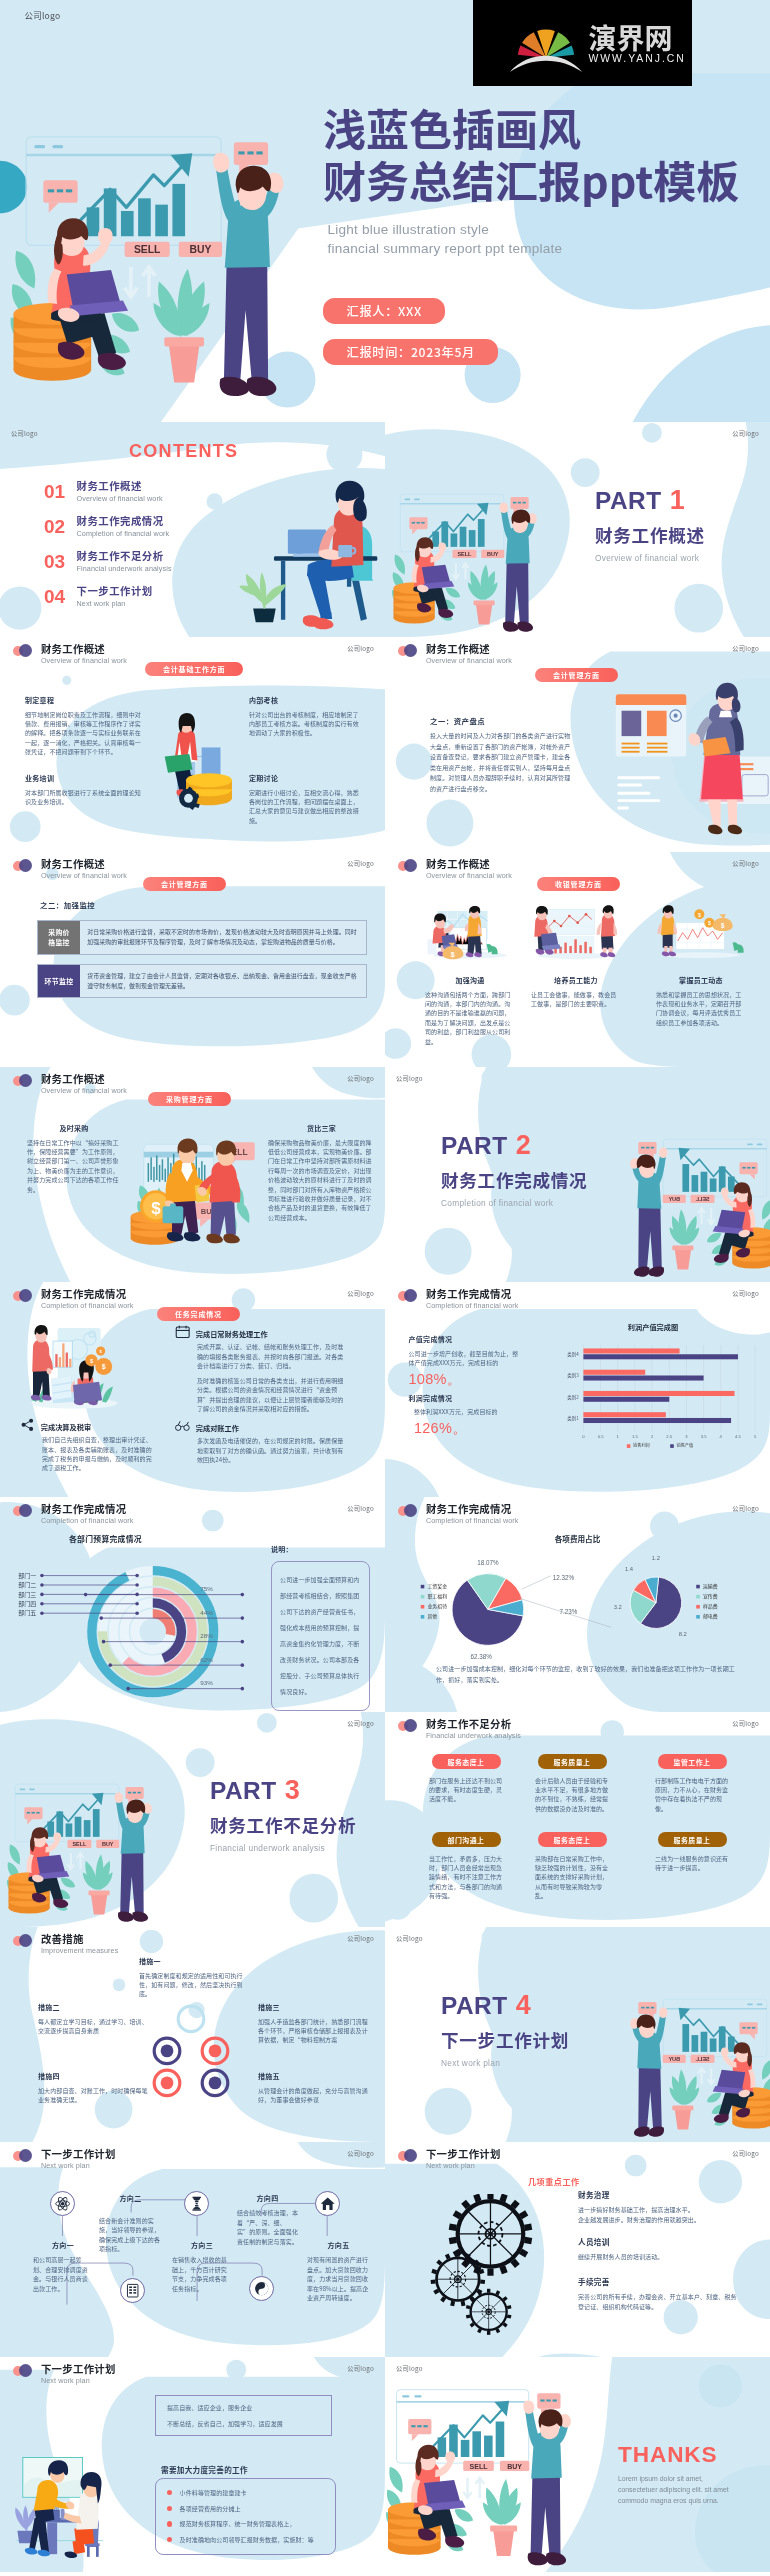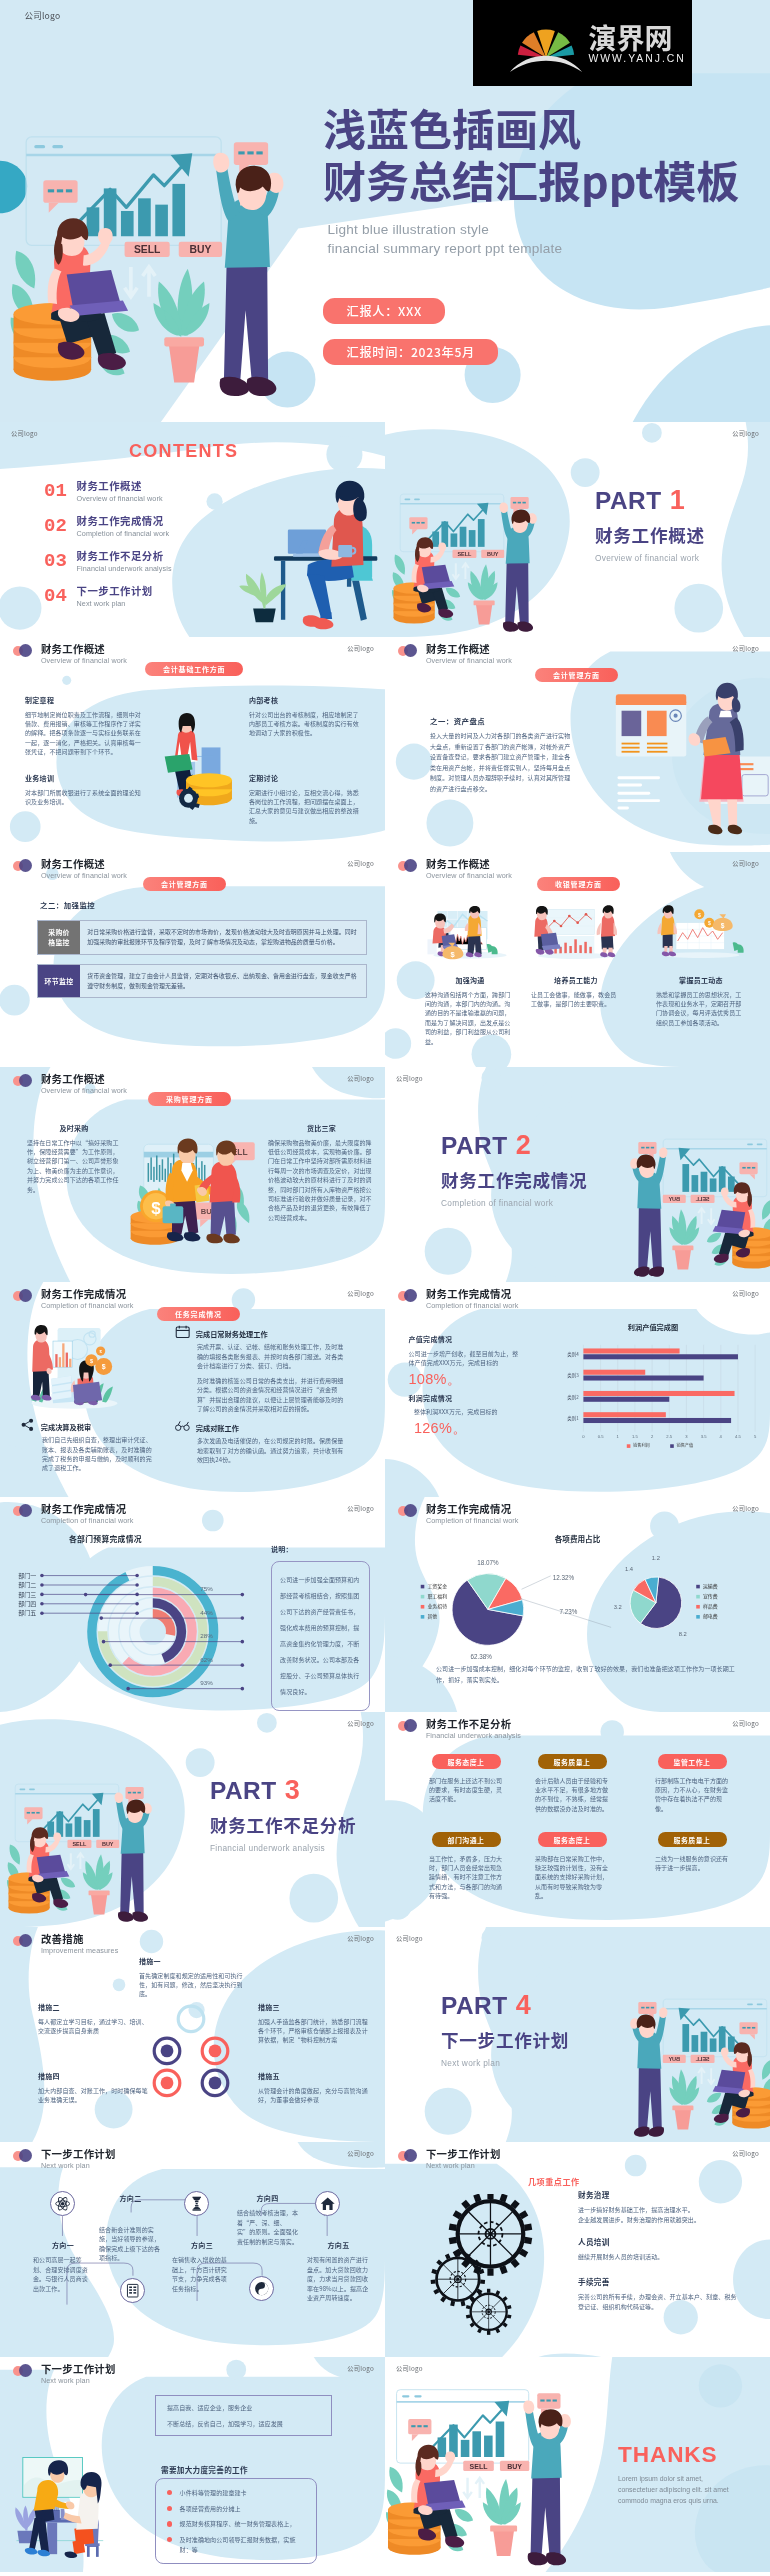--- a/index.html
+++ b/index.html
@@ -15,21 +15,21 @@
 .logo-tl{position:absolute;left:11px;top:7.2px;font-size:6.3px;color:#6b6f74;letter-spacing:0.2px;}
 .pill{position:absolute;border-radius:8.1px;color:#fff;font-size:7px;font-weight:700;padding:2.7px 18px;letter-spacing:0.8px;white-space:nowrap;line-height:9px;}
 .pill.red{background:linear-gradient(90deg,#fb827b,#f9605a);}
 .h4{font-size:7px;font-weight:700;color:#2d3a52;letter-spacing:0.3px;}
 .bd{font-size:6px;color:#4f6480;line-height:9.4px;letter-spacing:0.1px;}
 .cn{font-family:"Noto Sans CJK SC","Liberation Sans",sans-serif;}
 
 .contents-title{position:absolute;left:129px;top:19px;font-size:18px;font-weight:700;color:#f9615c;letter-spacing:1.3px;font-family:"Liberation Sans",sans-serif;}
 .contents-list{position:absolute;left:44px;top:52px;}
 .citem{display:flex;align-items:center;gap:9px;height:35px;}
-.cnum{font-size:19px;font-weight:700;color:#f9615c;font-family:Liberation Mono, monospace;line-height:21px;width:23.5px;}
+.cnum{font-size:19px;font-weight:700;color:#f9615c;font-family:Liberation Sans, sans-serif;line-height:21px;width:23.5px;}
 .ctx b{display:block;font-size:10.4px;font-weight:700;color:#4a4484;line-height:13.6px;letter-spacing:0.5px;font-family:"Noto Sans CJK SC",sans-serif;}
 .ctx i{display:block;font-size:7.2px;font-style:normal;color:#848e98;line-height:10px;letter-spacing:0.1px;font-weight:300;margin-top:0.9px;}
 .contents-ill{position:absolute;left:215px;top:51px;width:177px;height:165px;}
 .contents-ill svg{width:100%;height:100%;}
 
 .part-wrap.v1{left:56px;top:65px;}
 .part-wrap.v2{left:210px;top:65px;}
 .part-ill{position:absolute;}
 .part-ill svg{width:100%;height:100%;}
 .part-ill.pv1{left:221px;top:52px;width:172px;height:163px;transform:scaleX(-1);}
@@ -100,21 +100,21 @@
 .planlines{position:absolute;left:0;top:0;width:386px;height:215px;}
 .pnode{position:absolute;width:25px;height:25px;border-radius:50%;background:#fff;border:0.9px solid #6d6aa0;display:flex;align-items:center;justify-content:center;}
 .pnic{width:15.4px;height:15.4px;}
 .pnic svg{width:100%;height:100%;display:block;}
 .ptx{position:absolute;}
 .p2pill{position:absolute;left:143px;top:34px;font-size:8.1px;font-weight:700;color:#f9615c;letter-spacing:0.5px;}
 .gearwrap{position:absolute;left:42px;top:52px;width:136px;height:145px;}
 .gearwrap svg{width:100%;height:100%;}
 .p2item{position:absolute;left:193px;width:163px;}
 .p3box{position:absolute;left:155px;top:38px;width:177px;border:0.9px solid #8f8ec0;padding:7.2px 11px;}
-.p3list{position:absolute;left:155px;top:121px;width:162px;border:0.9px solid #8f8ec0;border-radius:8.1px;padding:9px 11px;}
+.p3list{position:absolute;left:155px;top:121px;width:181px;border:0.9px solid #8f8ec0;border-radius:8.1px;padding:9px 11px;}
 .p3li{display:flex;align-items:flex-start;gap:7.2px;margin-bottom:6.3px;}
 .p3li:last-child{margin-bottom:0;}
 .dotred{flex:none;width:5.4px;height:5.4px;border-radius:50%;background:#f9615c;margin-top:1.8px;}
 .p3ill{position:absolute;left:9px;top:96px;width:127px;height:112px;}
 .p3ill svg{width:100%;height:100%;}
 .thx-ill{position:absolute;left:-3.6px;top:7.2px;width:222px;height:208px;}
 .thx-ill svg{width:100%;height:100%;}
 .thx{position:absolute;left:233px;top:85px;width:150px;}
 .thx h2{font-size:22.6px;font-weight:700;color:#f9615c;letter-spacing:0.9px;font-family:"Liberation Sans",sans-serif;}
 .thx p{font-size:6.9px;color:#7f8a95;line-height:10px;margin-top:0.9px;font-weight:300;}
@@ -1927,21 +1927,21 @@
                 <rect x="6" y="9" width="4" height="2.2"></rect>
                 <rect x="12" y="9" width="4" height="2.2"></rect>
                 <rect x="6" y="13" width="4" height="2.2"></rect>
                 <rect x="12" y="13" width="4" height="2.2"></rect>
               </g>
             </svg>
           </div>
         </div>
   <div class="ptx" style="left:99px;top:51px;width:63px">
           <div class="h4 cn ctr">方向二</div>
-          <div class="bd cn" style="margin-top:22px">结合新会计准则的实施，当好领导的参谋，确保完成上级下达的各项指标。</div>
+          <div class="bd cn" style="margin-top:13px">结合新会计准则的实施，当好领导的参谋，确保完成上级下达的各项指标。</div>
         </div>
   <div class="pnode" style="left:184px;top:49px">
           <div class="pnic">
             <svg viewBox="0 0 22 22">
               <g fill="#1f2a3c">
                 <path d="M5 1 H17 V3 H5 Z"></path>
                 <path d="M5 19 H17 V21 H5 Z"></path>
                 <path d="M6 3 C6 8 16 8 16 3 Z"></path>
                 <path d="M6 19 C6 14 16 14 16 19 Z"></path>
                 <path d="M8.5 7 H13.5 V9 H8.5 Z"></path>

